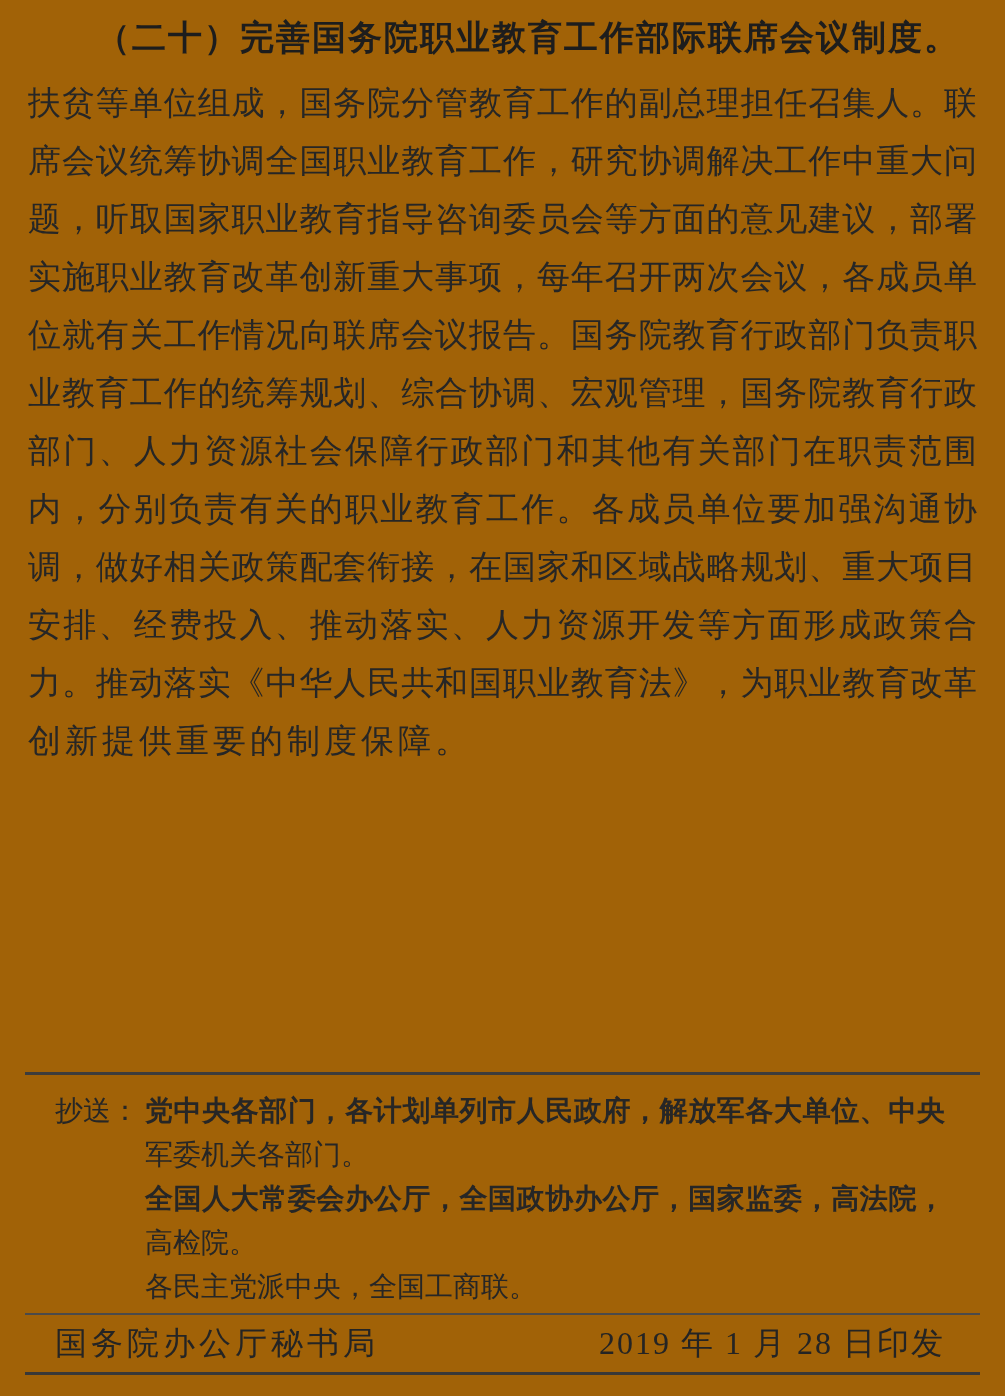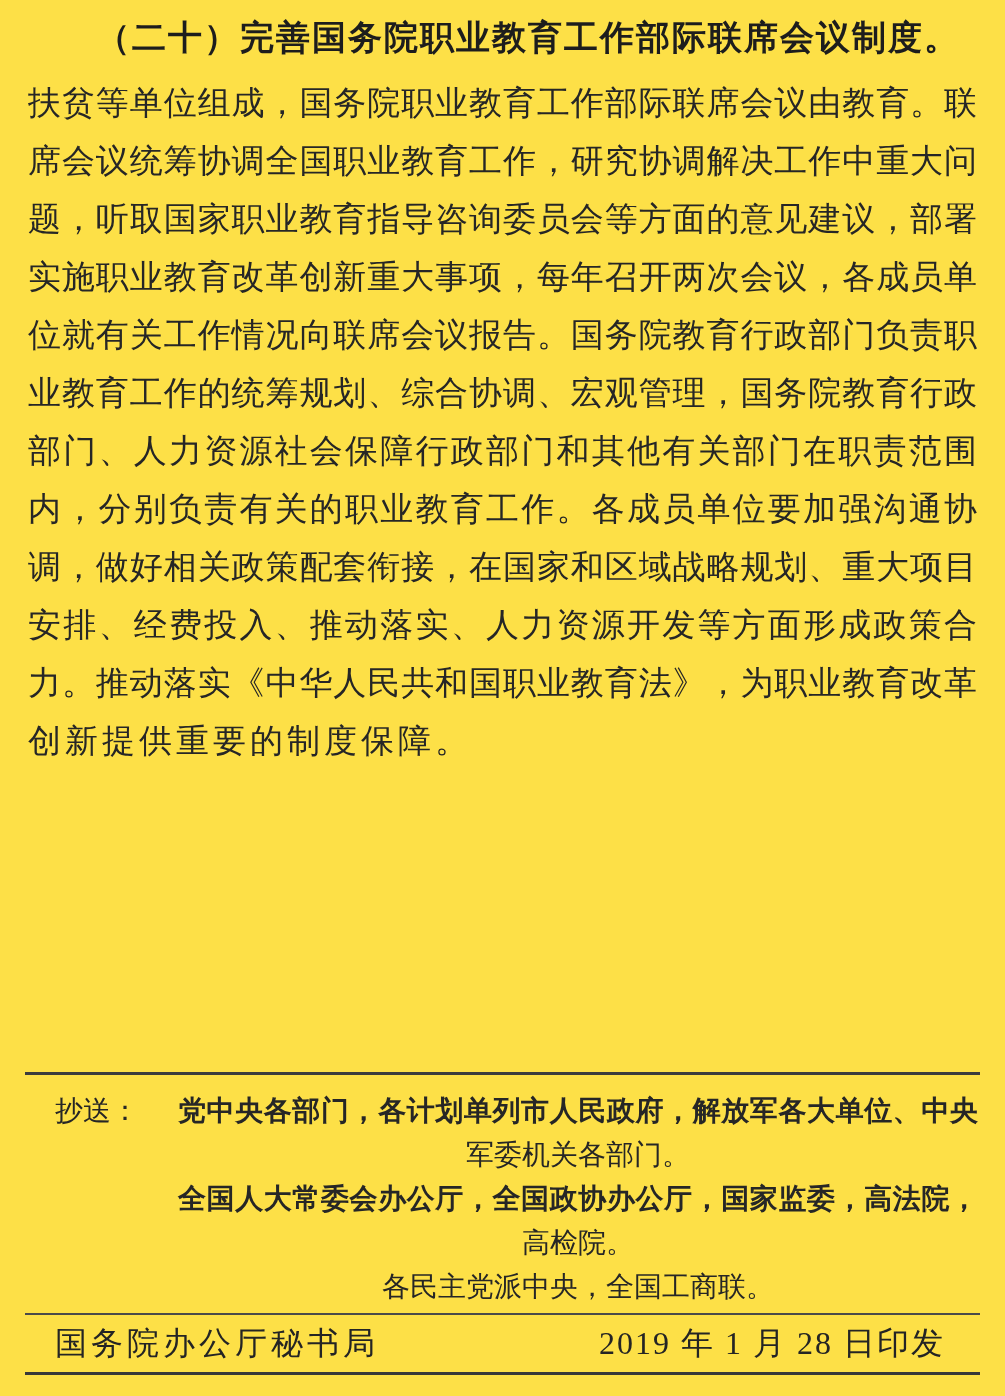--- a/index.html
+++ b/index.html
@@ -5,21 +5,21 @@
   html, body { margin: 0; padding: 0; }
   body {
     font-family: "Liberation Serif", "DejaVu Serif", serif;
     background: #e8e8e6;
   }
   .page {
     position: relative;
     width: 1005px;
     height: 1396px;
     margin: 0 auto;
-    background: #fde047;
+    background: #a16207;
     color: #232323;
     overflow: hidden;
     box-sizing: border-box;
   }
   .content {
     padding: 12px 28px 0 28px;
   }
   .heading {
     font-size: 34px;
     font-weight: 700;
@@ -42,36 +42,36 @@
   .bline.first { text-indent: 2em; }
   .bline.last  { text-align-last: left; letter-spacing: 4px; }
   .copy-section {
     position: absolute;
     top: 1072px;
     left: 25px;
     right: 25px;
     border-top: 3px solid #3c3c3c;
     padding-top: 14px;
   }
-  .copy-row { display: flex; gap: 33px; }
+  .copy-row { display: flex; }
   .copy-label {
     width: 90px;
     margin-left: 30px;
     flex: 0 0 auto;
     font-size: 28px;
     line-height: 44px;
     color: #262626;
   }
   .copy-lines { width: 800px; flex: 0 0 auto; }
   .copy-line {
     font-size: 28px;
     line-height: 44px;
     height: 44px;
     color: #262626;
-    text-align: center;
+    text-align: left;
   }
   .copy-line.full {
     text-align: justify;
     text-align-last: justify;
     text-justify: inter-character;
     font-weight: bold;
   }
   .footer-row {
     position: absolute;
     top: 1313px;
@@ -98,21 +98,21 @@
     color: #242424;
   }
 </style>
 </head>
 <body>
 
 <div class="page">
   <div class="content">
     <div class="heading">（二十）完善国务院职业教育工作部际联席会议制度。</div>
 
-    <div class="bline">扶贫等单位组成，国务院职业教育工作部际联席会议由教育。联</div>
+    <div class="bline">扶贫等单位组成，国务院分管教育工作的副总理担任召集人。联</div>
     <div class="bline">席会议统筹协调全国职业教育工作，研究协调解决工作中重大问</div>
     <div class="bline">题，听取国家职业教育指导咨询委员会等方面的意见建议，部署</div>
     <div class="bline">实施职业教育改革创新重大事项，每年召开两次会议，各成员单</div>
     <div class="bline">位就有关工作情况向联席会议报告。国务院教育行政部门负责职</div>
     <div class="bline">业教育工作的统筹规划、综合协调、宏观管理，国务院教育行政</div>
     <div class="bline">部门、人力资源社会保障行政部门和其他有关部门在职责范围</div>
     <div class="bline">内，分别负责有关的职业教育工作。各成员单位要加强沟通协</div>
     <div class="bline">调，做好相关政策配套衔接，在国家和区域战略规划、重大项目</div>
     <div class="bline">安排、经费投入、推动落实、人力资源开发等方面形成政策合</div>
     <div class="bline">力。推动落实《中华人民共和国职业教育法》，为职业教育改革</div>

